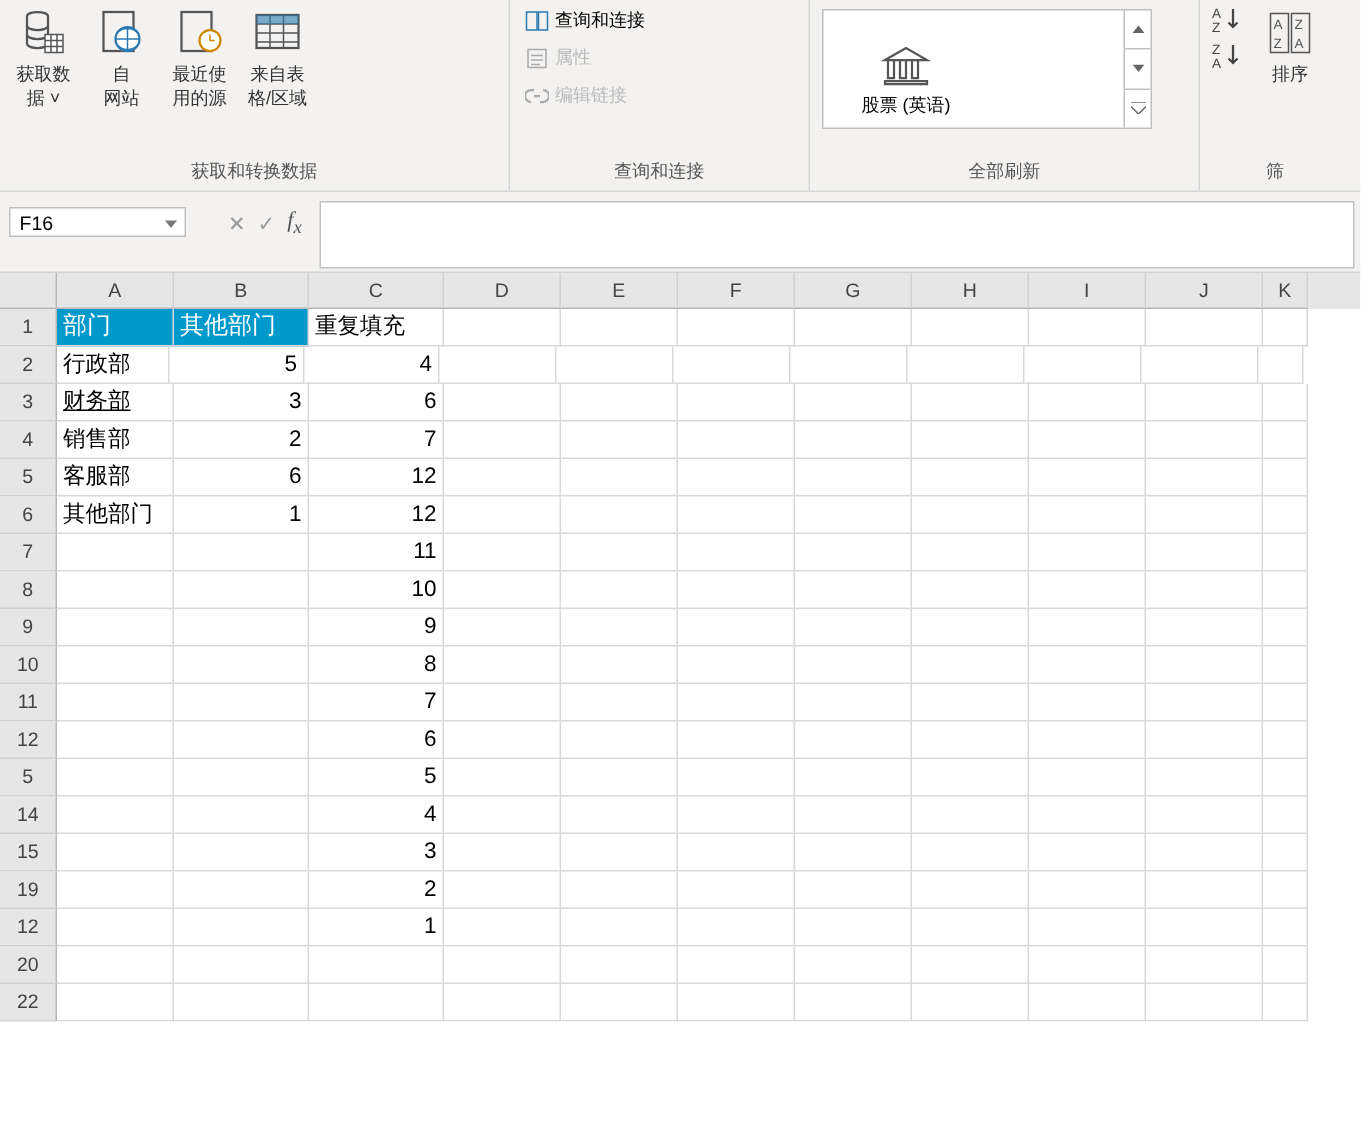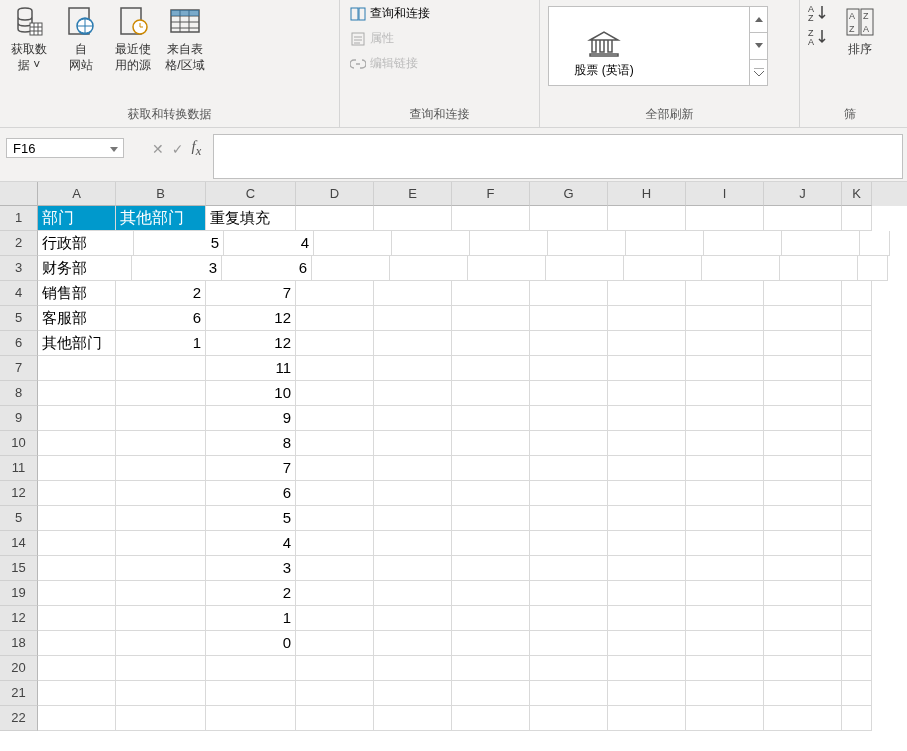--- a/index.html
+++ b/index.html
@@ -233,35 +233,35 @@
         <div class="cell" style="width: 78px;"></div>
         <div class="cell" style="width: 78px;"></div>
         <div class="cell" style="width: 78px;"></div>
         <div class="cell" style="width: 78px;"></div>
         <div class="cell" style="width: 78px;"></div>
         <div class="cell" style="width: 78px;"></div>
         <div class="cell" style="width: 30px;"></div>
       </div>
       <div class="row">
         <div class="row-header">2</div>
-        <div class="cell txt" style="width: 96px;">行政部</div>
+        <div class="cell txt" style="width: 75px;">行政部</div>
         <div class="cell num" style="width: 90px;">5</div>
         <div class="cell num" style="width: 90px;">4</div>
         <div class="cell" style="width: 78px;"></div>
         <div class="cell" style="width: 78px;"></div>
         <div class="cell" style="width: 78px;"></div>
         <div class="cell" style="width: 78px;"></div>
         <div class="cell" style="width: 78px;"></div>
         <div class="cell" style="width: 78px;"></div>
         <div class="cell" style="width: 78px;"></div>
         <div class="cell" style="width: 30px;"></div>
       </div>
       <div class="row">
         <div class="row-header">3</div>
-        <div class="cell txt" style="width: 94px;">财务部</div>
+        <div class="cell txt" style="width: 78px; text-decoration: underline;">财务部</div>
         <div class="cell num" style="width: 90px;">3</div>
         <div class="cell num" style="width: 90px;">6</div>
         <div class="cell" style="width: 78px;"></div>
         <div class="cell" style="width: 78px;"></div>
         <div class="cell" style="width: 78px;"></div>
         <div class="cell" style="width: 78px;"></div>
         <div class="cell" style="width: 78px;"></div>
         <div class="cell" style="width: 78px;"></div>
         <div class="cell" style="width: 78px;"></div>
         <div class="cell" style="width: 30px;"></div>
@@ -456,69 +456,41 @@
         <div class="cell" style="width: 78px;"></div>
         <div class="cell" style="width: 78px;"></div>
         <div class="cell" style="width: 78px;"></div>
         <div class="cell" style="width: 78px;"></div>
         <div class="cell" style="width: 78px;"></div>
         <div class="cell" style="width: 78px;"></div>
         <div class="cell" style="width: 78px;"></div>
         <div class="cell" style="width: 30px;"></div>
       </div>
       <div class="row">
-        <div class="row-header">18</div>
-        <div class="cell txt" style="width: 78px;"></div>
-        <div class="cell num" style="width: 90px;"></div>
-        <div class="cell num" style="width: 90px;">0</div>
-        <div class="cell" style="width: 78px;"></div>
-        <div class="cell" style="width: 78px;"></div>
-        <div class="cell" style="width: 78px;"></div>
-        <div class="cell" style="width: 78px;"></div>
-        <div class="cell" style="width: 78px;"></div>
-        <div class="cell" style="width: 78px;"></div>
-        <div class="cell" style="width: 78px;"></div>
-        <div class="cell" style="width: 30px;"></div>
-      </div>
-      <div class="row">
         <div class="row-header">20</div>
         <div class="cell" style="width: 78px;"></div>
         <div class="cell" style="width: 90px;"></div>
         <div class="cell" style="width: 90px;"></div>
         <div class="cell" style="width: 78px;"></div>
         <div class="cell" style="width: 78px;"></div>
         <div class="cell" style="width: 78px;"></div>
         <div class="cell" style="width: 78px;"></div>
         <div class="cell" style="width: 78px;"></div>
         <div class="cell" style="width: 78px;"></div>
         <div class="cell" style="width: 78px;"></div>
         <div class="cell" style="width: 30px;"></div>
       </div>
       <div class="row">
-        <div class="row-header">21</div>
+        <div class="row-header">22</div>
         <div class="cell" style="width: 78px;"></div>
         <div class="cell" style="width: 90px;"></div>
         <div class="cell" style="width: 90px;"></div>
         <div class="cell" style="width: 78px;"></div>
         <div class="cell" style="width: 78px;"></div>
         <div class="cell" style="width: 78px;"></div>
         <div class="cell" style="width: 78px;"></div>
         <div class="cell" style="width: 78px;"></div>
         <div class="cell" style="width: 78px;"></div>
         <div class="cell" style="width: 78px;"></div>
         <div class="cell" style="width: 30px;"></div>
       </div>
-      <div class="row">
-        <div class="row-header">22</div>
-        <div class="cell" style="width: 78px;"></div>
-        <div class="cell" style="width: 90px;"></div>
-        <div class="cell" style="width: 90px;"></div>
-        <div class="cell" style="width: 78px;"></div>
-        <div class="cell" style="width: 78px;"></div>
-        <div class="cell" style="width: 78px;"></div>
-        <div class="cell" style="width: 78px;"></div>
-        <div class="cell" style="width: 78px;"></div>
-        <div class="cell" style="width: 78px;"></div>
-        <div class="cell" style="width: 78px;"></div>
-        <div class="cell" style="width: 30px;"></div>
-      </div>
     </div>
 </div>
 
 </body></html>

